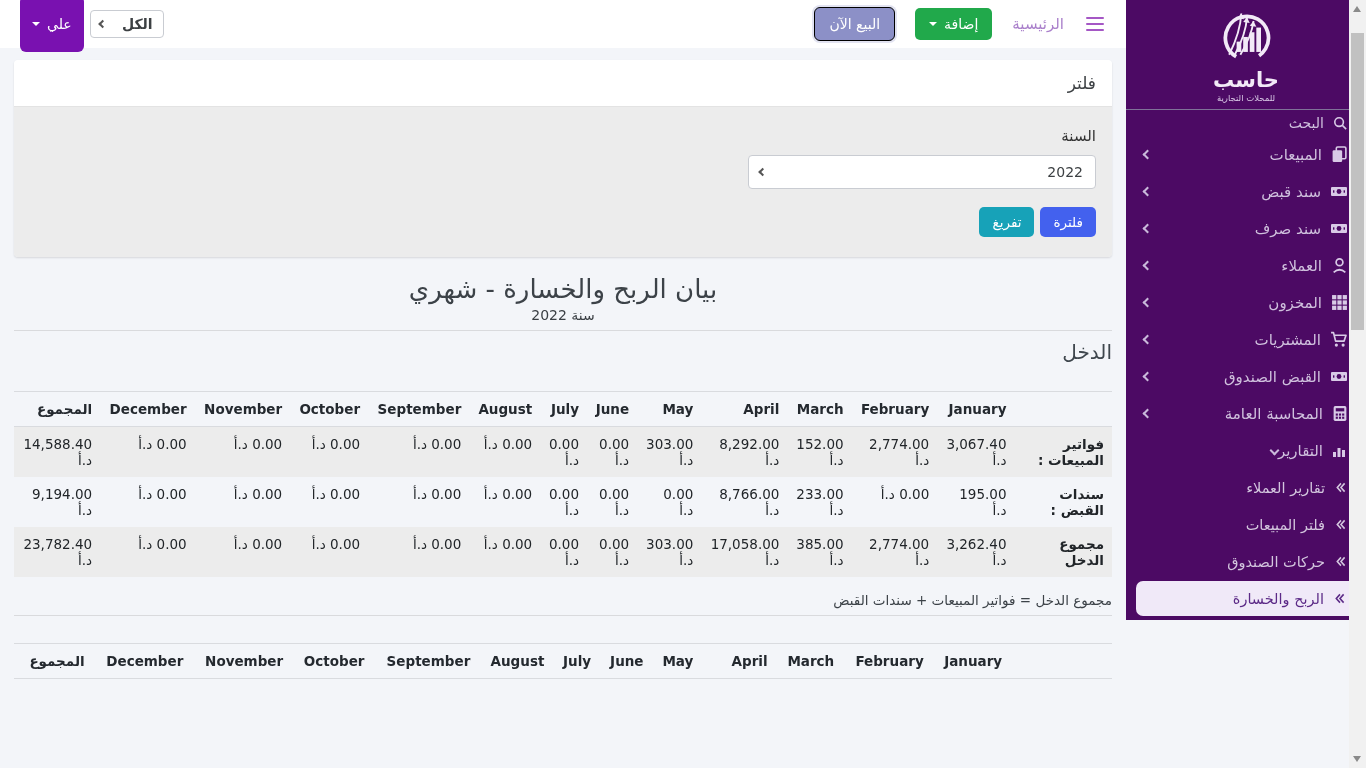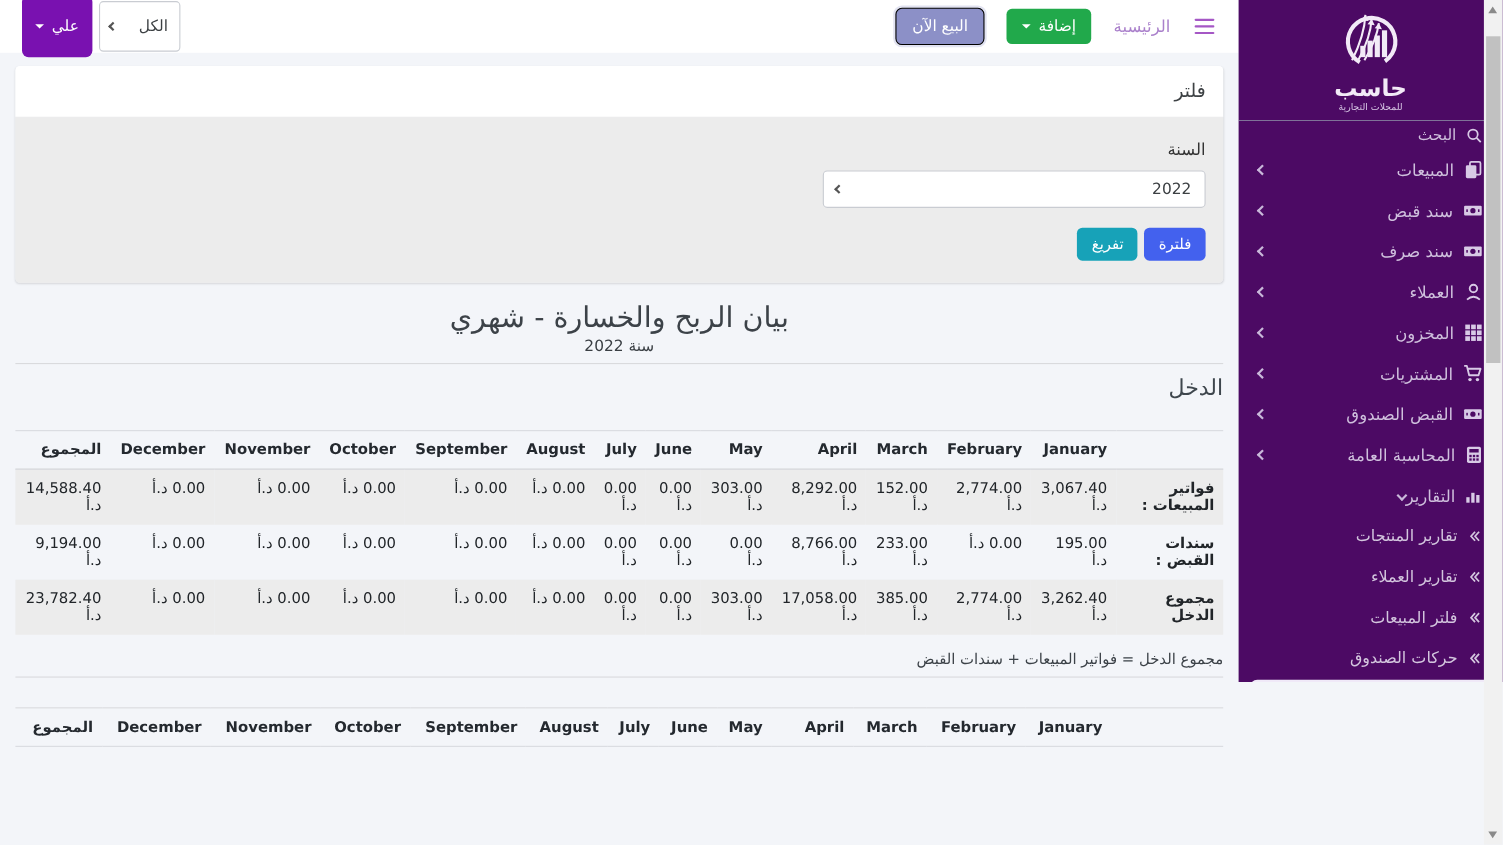--- a/index.html
+++ b/index.html
@@ -45,23 +45,23 @@
   .burger { display:flex; flex-direction:column; gap:3.5px; cursor:pointer; padding:2px; }
   .burger i { display:block; width:18px; height:2.5px; background:#a557c5; border-radius:2px; }
   .home-link { color:#aa80cb; font-size:15px; cursor:pointer; }
   .btn { border:none; border-radius:5px; color:#fff; font-size:14px; padding:8px 14px; cursor:pointer;
          font-family:inherit; display:inline-flex; align-items:center; gap:7px; }
   .btn-add { background:#21a94b; }
   .btn-sell { background:#8c90c7; border:1px solid #000000; box-shadow:0 0 0 2px rgba(140,144,199,.25); border-radius:6px; }
   .caret { width:0; height:0; border-left:4px solid transparent; border-right:4px solid transparent;
            border-top:4.5px solid #fff; display:inline-block; }
   .top-left { margin-right:auto; display:flex; align-items:center; gap:6px; }
-  .fake-select { background:#fff; border:1px solid #c9ccd2; border-radius:4px; height:46px; min-width:74px;
+  .fake-select { background:#fff; border:1px solid #c9ccd2; border-radius:4px; height:28px; min-width:74px;
                  display:flex; align-items:center; justify-content:space-between; padding:0 10px; font-size:14px;
-                 color:#3c4043; cursor:pointer; }
+                 color:#3c4043; cursor:pointer;font-weight:bold; }
   .sel-chev { width:6px; height:6px; border-top:2px solid #555; border-right:2px solid #555; transform:rotate(-135deg) translate(1px,-1px); }
   .btn-user { background:#7911b0; border-radius:6px; padding:20px 12px; }
 
   
   .content { position:absolute; top:48px; left:0; right:240px; height:720px; overflow:hidden; }
   .filter-card { margin:12px 14px 0; border-radius:4px; box-shadow:0 1px 2px rgba(0,0,0,.12); }
   .filter-head { background:#fff; border-bottom:1px solid #e3e3e3; padding:13px 16px; font-size:17px;
                  color:#3d4144; border-radius:4px 4px 0 0; }
   .filter-body { background:#ececec; padding:20px 16px; border-radius:0 0 4px 4px; }
   .field-label { font-size:15px; color:#333; margin-bottom:10px; }
@@ -227,28 +227,20 @@
           <g fill="#d8cae6">
             <rect x="1" y="9" width="3" height="5"></rect>
             <rect x="5.5" y="5" width="3" height="9"></rect>
             <rect x="10" y="7" width="3" height="7"></rect>
           </g>
         </svg>
         <span class="lbl-txt">التقارير</span>
         <span class="chev-d"></span>
       </div>
 
-      <div class="sub-item">
-        <span class="dbl">
-          <svg width="11" height="11" viewBox="0 0 12 12">
-              <path d="M6.5 1.5 L2.5 6 L6.5 10.5 M10.5 1.5 L6.5 6 L10.5 10.5" fill="none" stroke="#d3c6de" stroke-width="1.7"></path>
-            </svg>
-        </span>
-        <span>تقارير المنتجات</span>
-      </div>
       <div class="sub-item">
         <span class="dbl">
           <svg width="11" height="11" viewBox="0 0 12 12">
               <path d="M6.5 1.5 L2.5 6 L6.5 10.5 M10.5 1.5 L6.5 6 L10.5 10.5" fill="none" stroke="#d3c6de" stroke-width="1.7"></path>
             </svg>
         </span>
         <span>تقارير العملاء</span>
       </div>
       <div class="sub-item">
         <span class="dbl">

